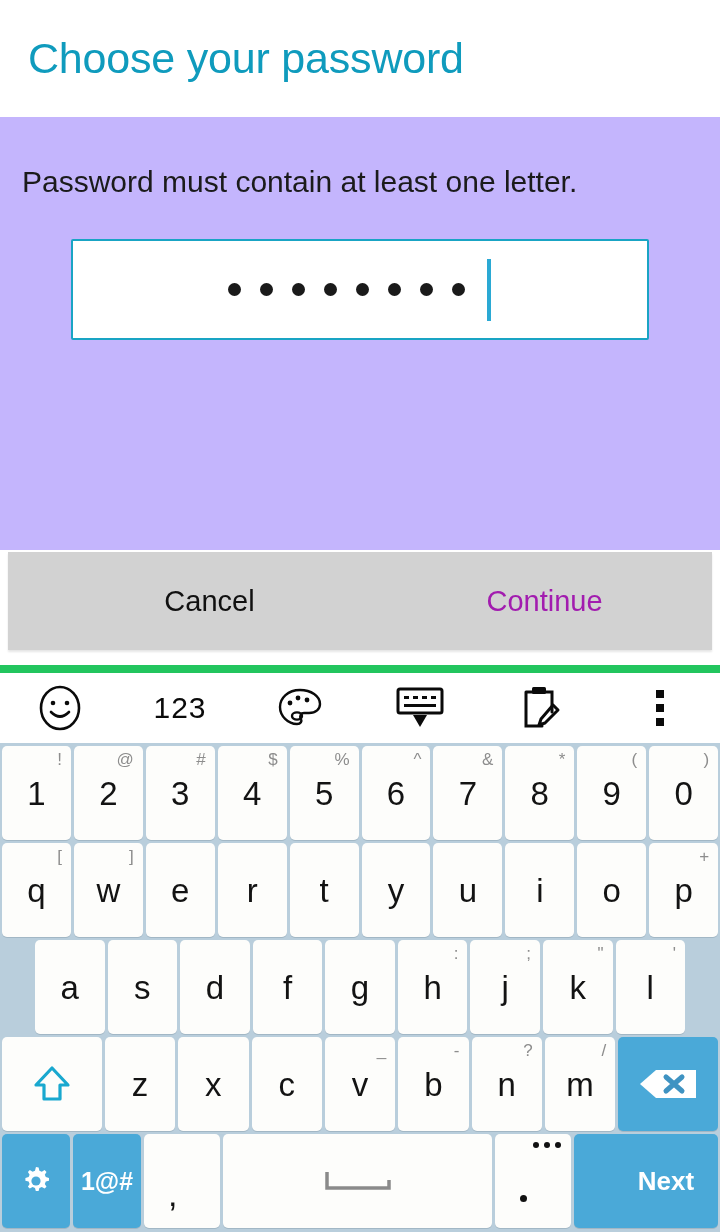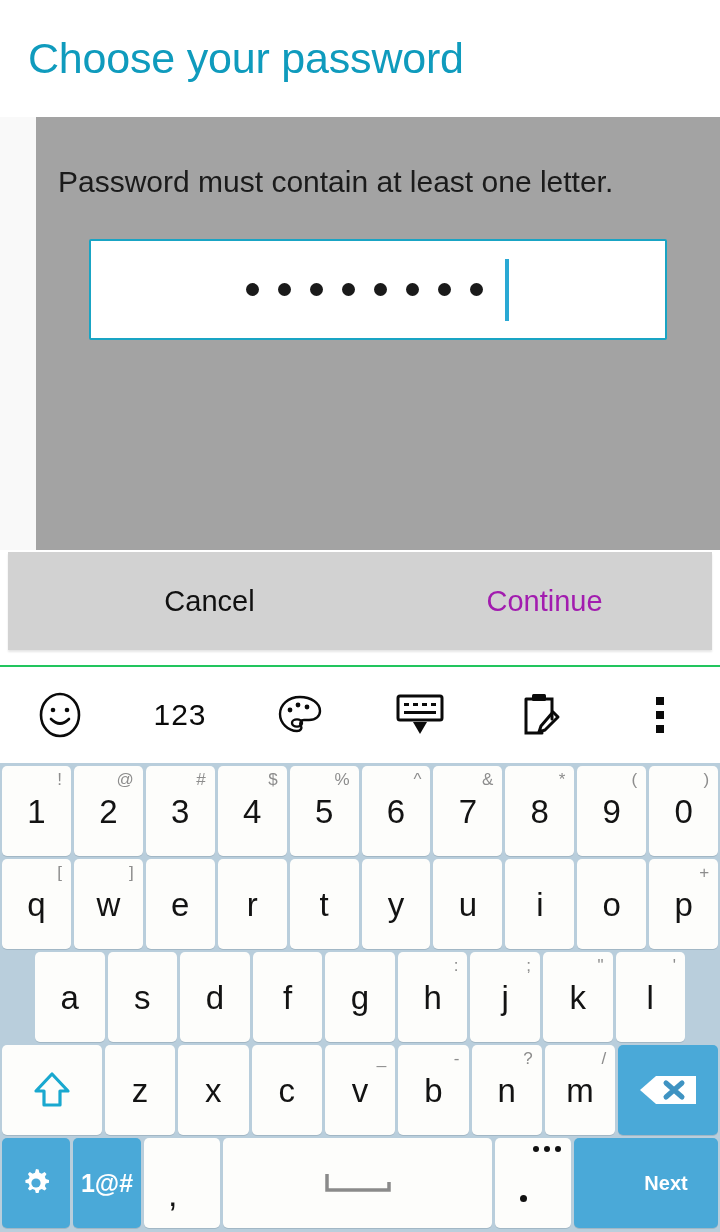--- a/index.html
+++ b/index.html
@@ -27,25 +27,24 @@
     font-size: 43px;
     color: #0f9bbd;
     font-weight: 400;
     letter-spacing: -0.2px;
     white-space: nowrap;
     text-align: right;
   }
 
   
   .content {
-    background: #a3a3a3;
+    background: #c4b5fd;
     flex: none;
     height: 433px;
     position: relative;
-    margin-left: 36px;
   }
   .message {
     font-size: 30px;
     color: #1b1b1b;
     padding: 48px 20px 0 22px;
     white-space: nowrap;
   }
   .field-wrap {
     display: flex; justify-content: center;
     margin-top: 40px;
@@ -90,23 +89,23 @@
     flex: 1;
     display: flex; align-items: center; justify-content: center;
     font-size: 29px;
   }
   .bar-btn.enabled { color: #111111; }
   .bar-btn.disabled { color: #a21caf; }
 
   
   .kb-toolbar {
     flex: none;
-    height: 98px;
+    height: 78px;
     background: #ffffff;
-    border-top: 2px solid #22c55e;
+    border-top: 8px solid #22c55e;
     display: flex; align-items: center;
   }
   .tool {
     flex: 1;
     display: flex; align-items: center; justify-content: center;
     color: #0a0a0a;
   }
   .tool-123 { font-size: 30px; letter-spacing: 1px; }
 
   
@@ -142,21 +141,21 @@
 
   .row3 { padding: 0 33px; }
   .key.shift { flex: 1.42; }
   .key.backspace { flex: 1.42; background: #4aa9d8; }
   .key.gear { flex: 0 0 68px; background: #4aa9d8; }
   .key.sym { flex: 0 0 68px; background: #4aa9d8; }
   .key.comma { flex: 0 0 76px; }
   .key.space { flex: 1; }
   .key.period { flex: 0 0 76px; }
   .key.enter { flex: 0 0 144px; background: #4aa9d8; }
-  .key.enter .main { color: #ffffff; font-size: 20px; font-weight: bold; margin-left: 40px; }
+  .key.enter .main { color: #ffffff; font-size: 26px; font-weight: bold; margin-left: 40px; }
 
   .period-dot {
     width: 7px; height: 7px; border-radius: 50%;
     background: #111; position: absolute; left: 25px; bottom: 26px;
   }
   .comma-glyph { font-size: 34px; color: #111; position: absolute; left: 24px; bottom: 14px; }
   .dots-sup { position: absolute; top: 8px; right: 10px; display: flex; gap: 5px; }
   .dots-sup i { width: 6px; height: 6px; background: #111; border-radius: 50%; display: block; }
 </style>
 </head>

